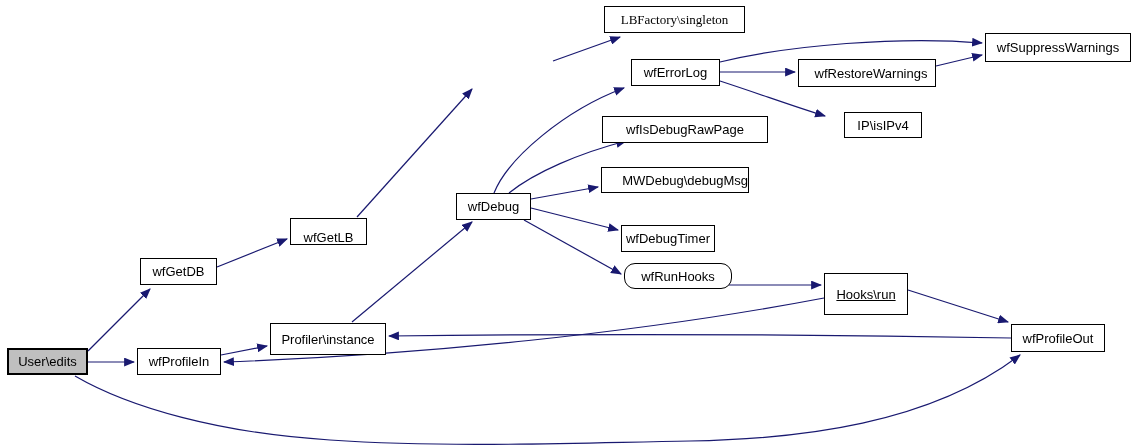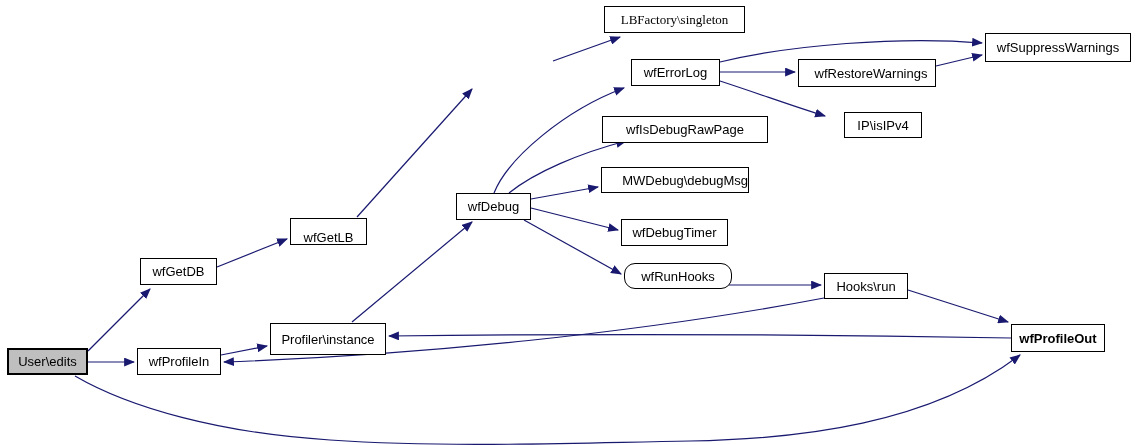--- a/index.html
+++ b/index.html
@@ -106,35 +106,35 @@
       </div>
       <div class="node" style="left: 631px; top: 59px; width: 89px; height: 27px; align-items: center;">
         <span>wfErrorLog</span>
       </div>
       <div class="node" style="left: 602px; top: 116px; width: 166px; height: 27px;">
         <span>wfIsDebugRawPage</span>
       </div>
       <div class="node" style="left: 601px; top: 167px; width: 148px; height: 26px; justify-content: flex-end;">
         <span>MWDebug\debugMsg</span>
       </div>
-      <div class="node" style="left: 621px; top: 219px; width: 107px; height: 27px; text-align: center;">
+      <div class="node" style="left: 621px; top: 225px; width: 94px; height: 27px; text-align: center;">
         <span>wfDebugTimer</span>
       </div>
       <div class="node" style="left: 624px; top: 263px; width: 108px; height: 26px; border-radius: 11px;">
         <span>wfRunHooks</span>
       </div>
-      <div class="node" style="left: 824px; top: 273px; width: 84px; height: 26px;">
+      <div class="node" style="left: 824px; top: 273px; width: 84px; height: 42px; text-decoration: underline;">
         <span>Hooks\run</span>
       </div>
       <div class="node" style="left: 798px; top: 59px; width: 138px; height: 28px; padding-left: 8px;">
         <span>wfRestoreWarnings</span>
       </div>
       <div class="node" style="left: 828px; top: 112px; width: 78px; height: 26px; margin-left: 16px;">
         <span>IP\isIPv4</span>
       </div>
       <div class="node" style="left: 985px; top: 33px; width: 146px; height: 29px;">
         <span>wfSuppressWarnings</span>
       </div>
-      <div class="node" style="left: 1011px; top: 324px; width: 94px; height: 28px; font-weight: bold;">
+      <div class="node" style="left: 1011px; top: 324px; width: 94px; height: 28px;">
         <span>wfProfileOut</span>
       </div>
     </div>
 </div>
 
 </body></html>

